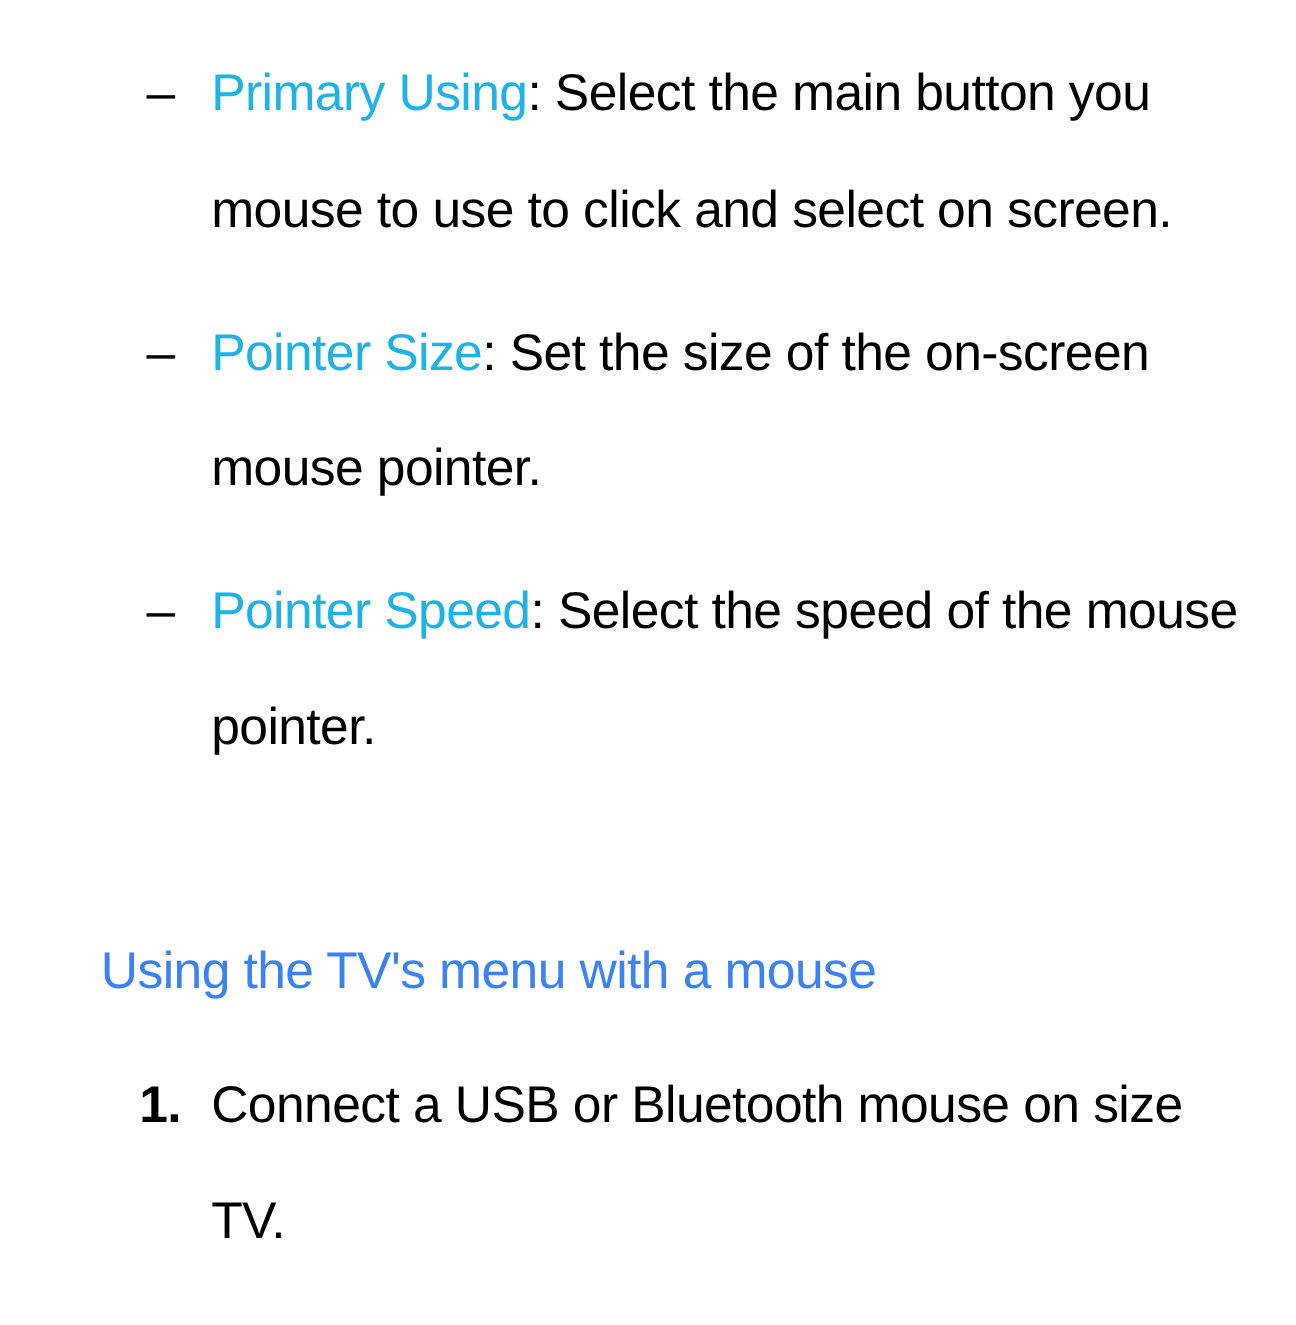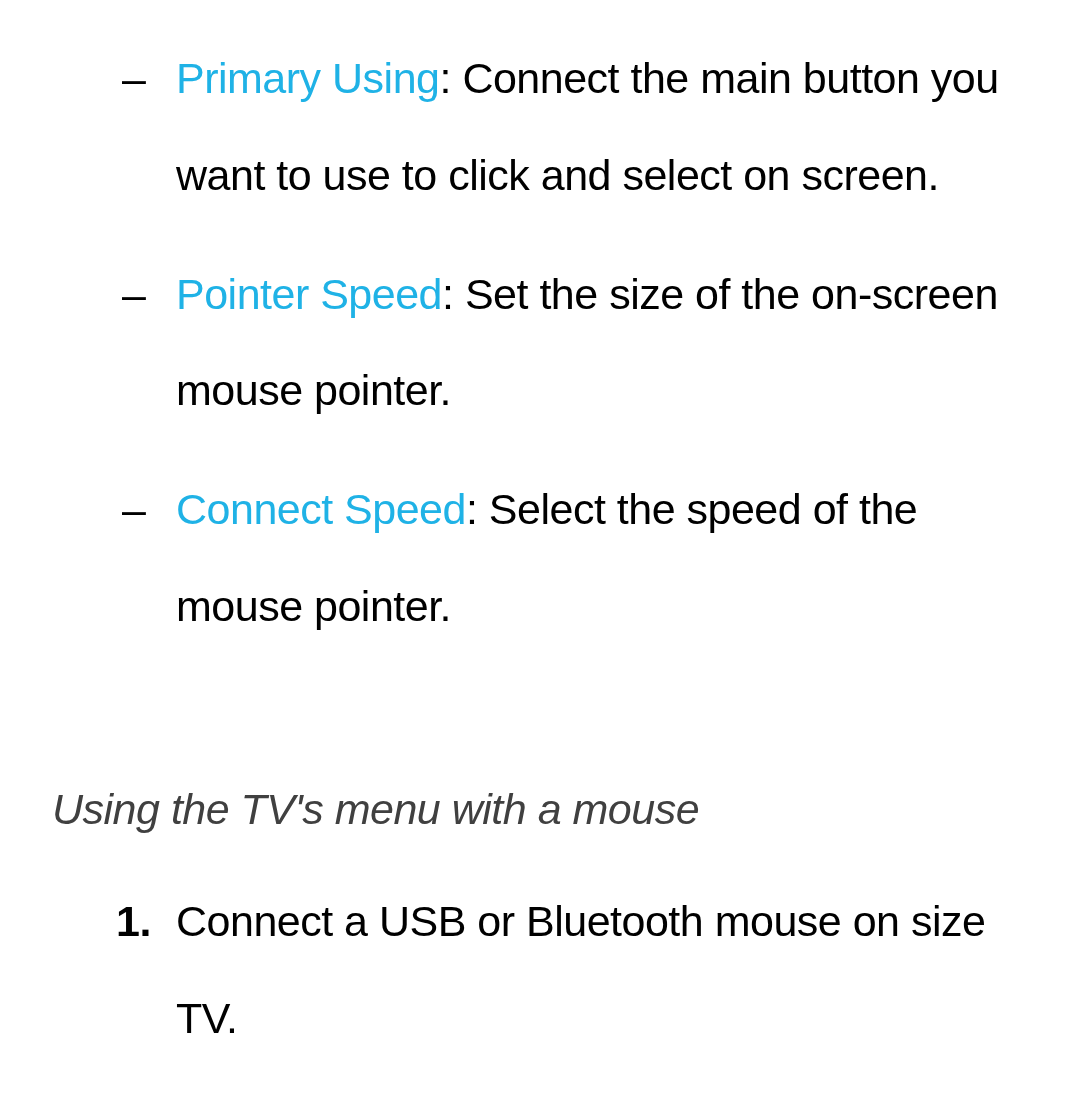--- a/index.html
+++ b/index.html
@@ -32,26 +32,25 @@
       text-align: left;
       padding-left: 6px;
     }
     .item-text {
       flex: 1;
     }
     .term {
       color: #1fb2e6;
     }
     .section-heading {
-      color: #404040;
+      color: #3b82f6;
       margin-top: 120px;
-      padding-left: 52px;
+      padding-left: 84px;
       margin-bottom: 30px;
       line-height: 1.6;
-      font-style: italic;
     }
     .numbered-list {
       padding-left: 116px;
       padding-right: 48px;
     }
     .num-item {
       display: flex;
     }
     .num-label {
       flex: 0 0 60px;
@@ -62,33 +61,33 @@
       flex: 1;
     }
   </style>
 </head>
 <body>
 
 <div class="item-list">
   <div class="list-item">
     <div class="bullet">–</div>
     <div class="item-text">
-      <span class="term">Primary Using</span><span>: Connect the main button you want to use to click and select on screen.</span>
+      <span class="term">Primary Using</span><span>: Select the main button you mouse to use to click and select on screen.</span>
     </div>
   </div>
   <div class="list-item">
     <div class="bullet">–</div>
     <div class="item-text">
-      <span class="term">Pointer Speed</span><span>: Set the size of the on-screen mouse pointer.</span>
+      <span class="term">Pointer Size</span><span>: Set the size of the on-screen mouse pointer.</span>
     </div>
   </div>
   <div class="list-item">
     <div class="bullet">–</div>
     <div class="item-text">
-      <span class="term">Connect Speed</span><span>: Select the speed of the mouse pointer.</span>
+      <span class="term">Pointer Speed</span><span>: Select the speed of the mouse pointer.</span>
     </div>
   </div>
 </div>
 
 <div class="section-heading">Using the TV's menu with a mouse</div>
 
 <div class="numbered-list">
   <div class="num-item">
     <div class="num-label">1.</div>
     <div class="num-text">Connect a USB or Bluetooth mouse on size TV.</div>

